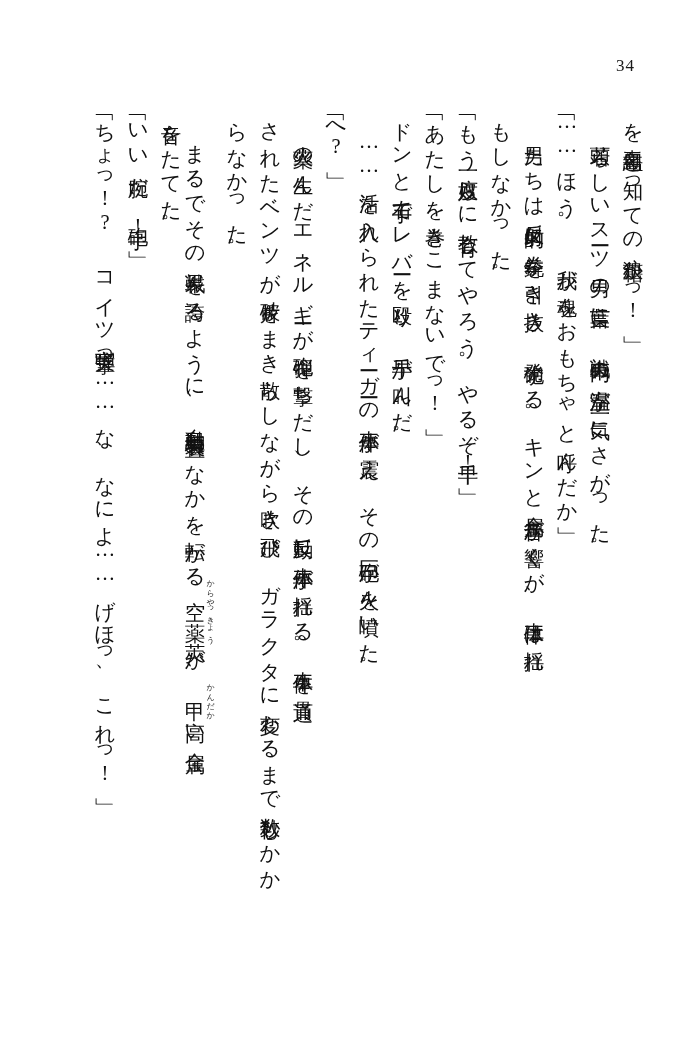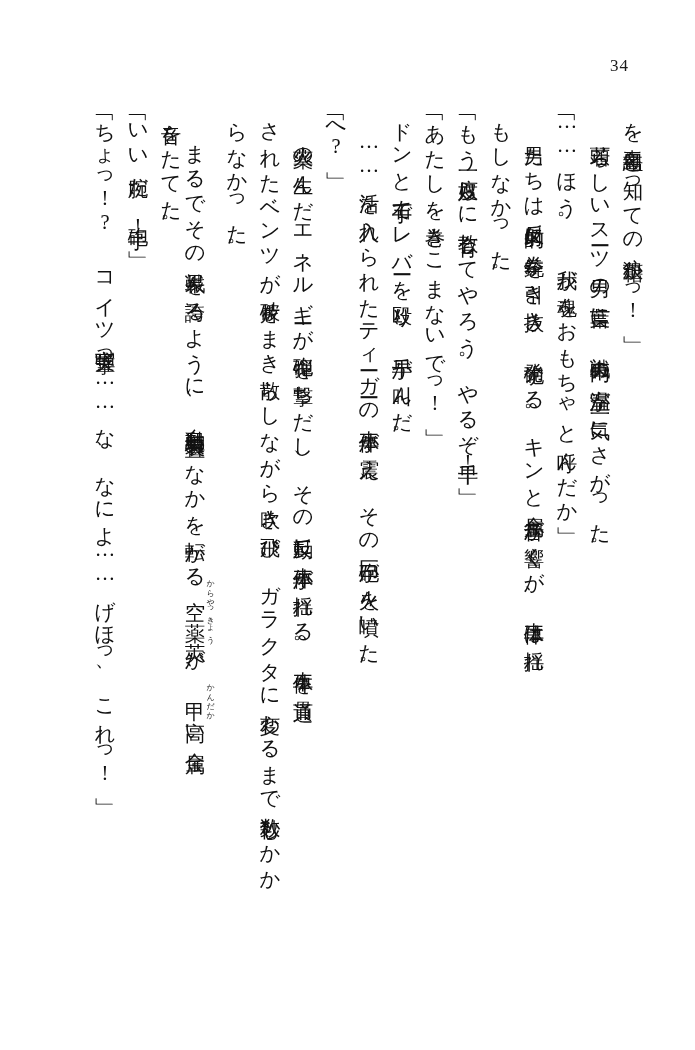--- a/index.html
+++ b/index.html
@@ -12,21 +12,21 @@
     width: 695px;
     height: 1050px;
     background: #ffffff;
     overflow: hidden;
     font-family: "Liberation Serif", "DejaVu Serif", serif;
     color: #111111;
   }
   .page-number {
     position: absolute;
     top: 56px;
-    right: 66px;
+    right: 60px;
     font-size: 17px;
     letter-spacing: 1px;
     color: #1a1a1a;
     font-family: "Liberation Serif", "DejaVu Serif", serif;
   }
   .body-text {
     position: absolute;
     top: 108px;
     right: 52px;
     bottom: 58px;

